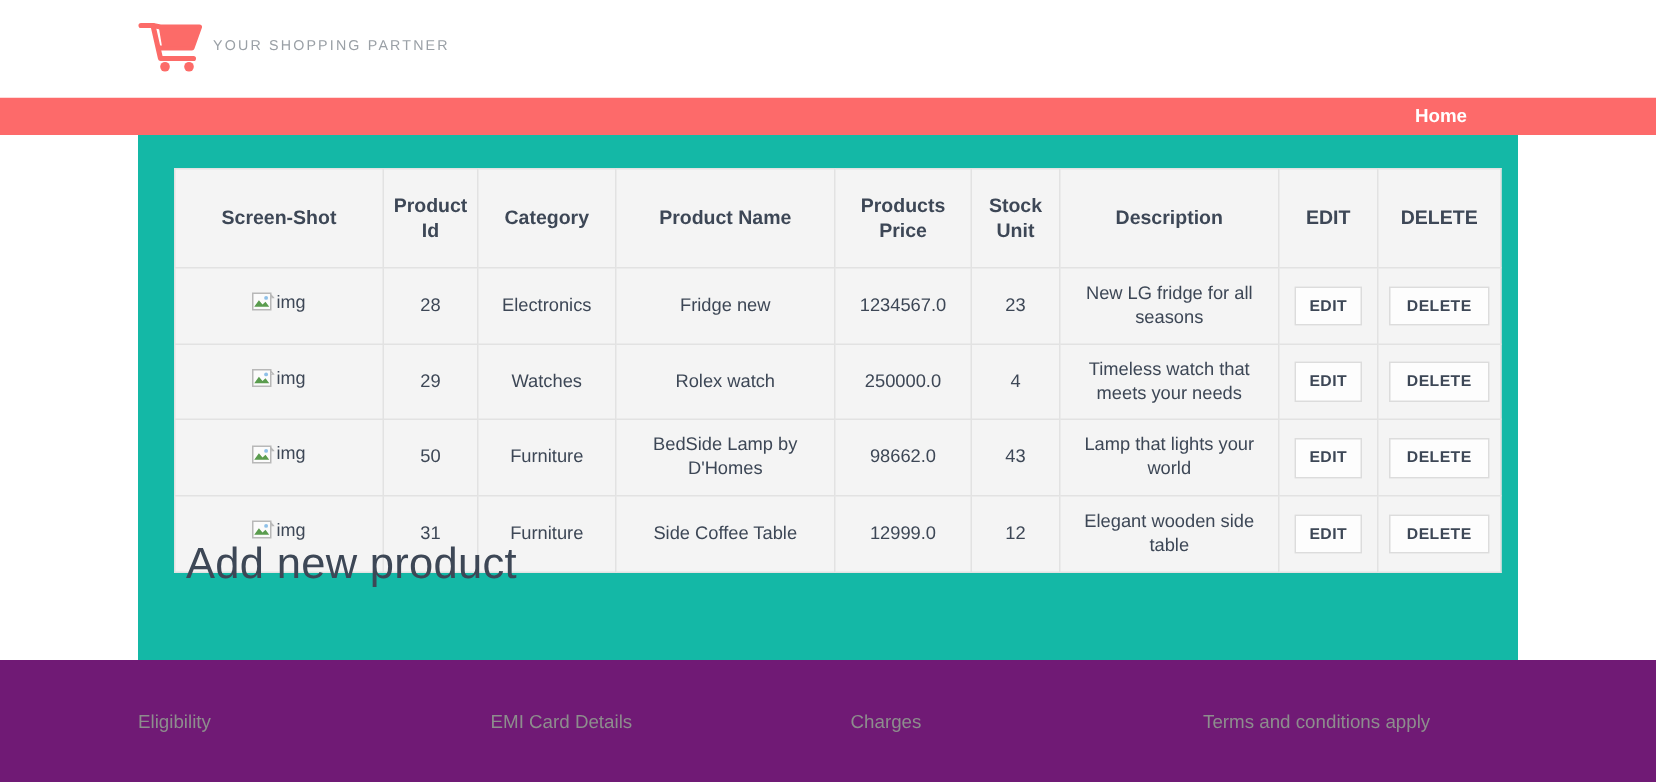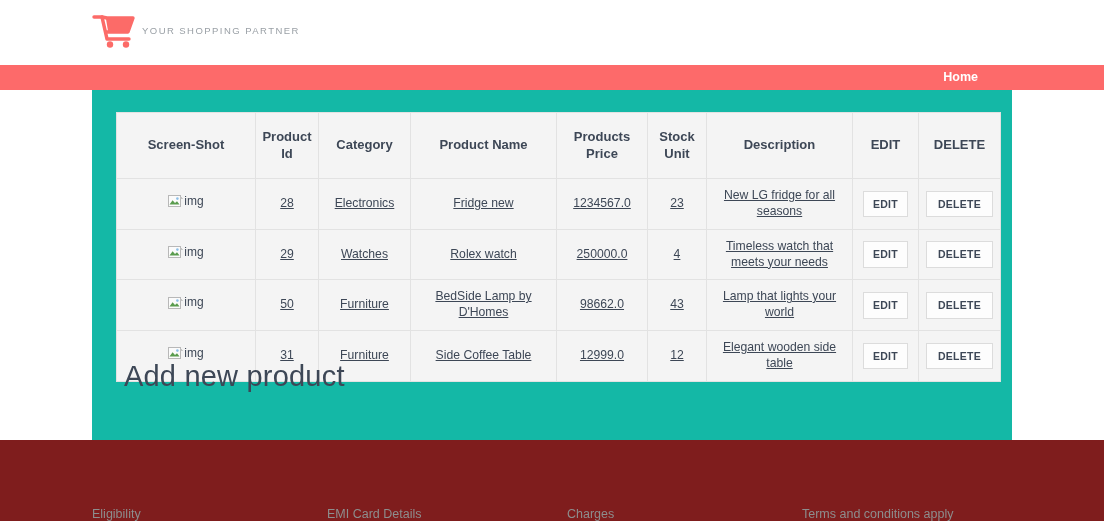--- a/index.html
+++ b/index.html
@@ -115,21 +115,20 @@
     padding: 10px 4px;
     height: 66px;
     line-height: 1.25;
   }
   .product-table td {
     font-size: 12.2px;
     font-weight: normal;
     padding: 9px 4px;
     height: 43px;
     line-height: 1.3;
-    text-decoration: underline;
   }
   .col-shot    { width: 139px; }
   .col-id      { width: 63px; }
   .col-cat     { width: 92px; }
   .col-name    { width: 146px; }
   .col-price   { width: 91px; }
   .col-stock   { width: 59px; }
   .col-desc    { width: 146px; }
   .col-edit    { width: 66px; }
   .col-delete  { width: 82px; }
@@ -169,23 +168,23 @@
     font-weight: normal;
     color: #3d4756;
     letter-spacing: 0.2px;
     margin: 8px;
   }
 
   
   .site-footer {
     width: 100%;
     height: 81px;
-    background: #7f1d1d;
-    display: flex;
-    align-items: flex-end;
+    background: #701a75;
+    display: flex;
+    align-items: center;
     padding-left: 92px;
   }
   .footer-links {
     display: flex;
     align-items: center;
     width: 920px;
   }
   .footer-link {
     color: #8d8d8d;
     font-size: 12.5px;

